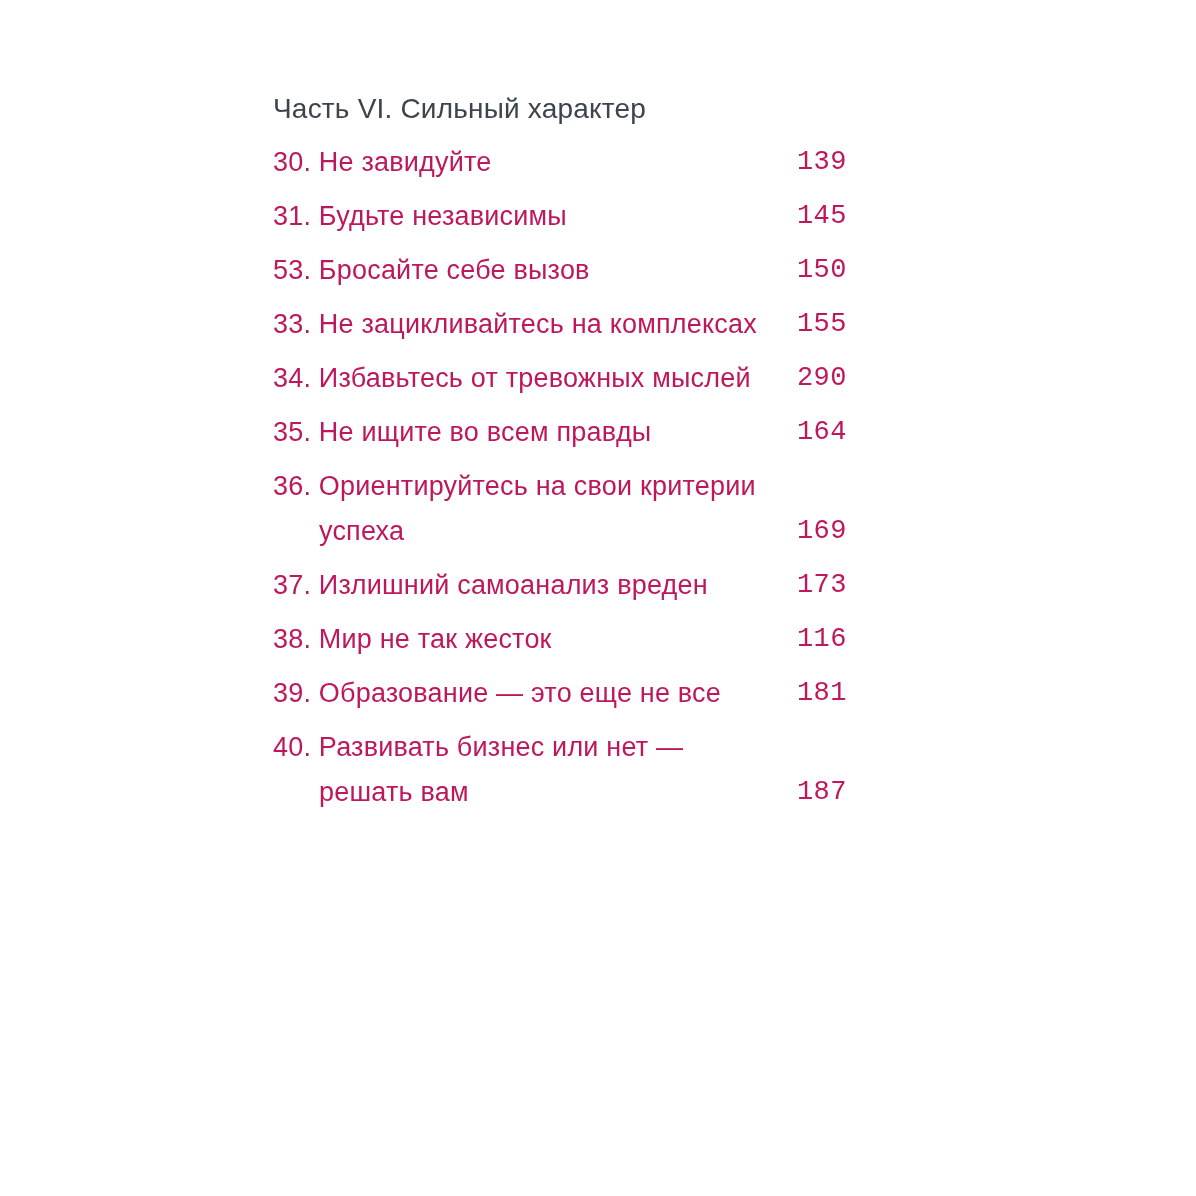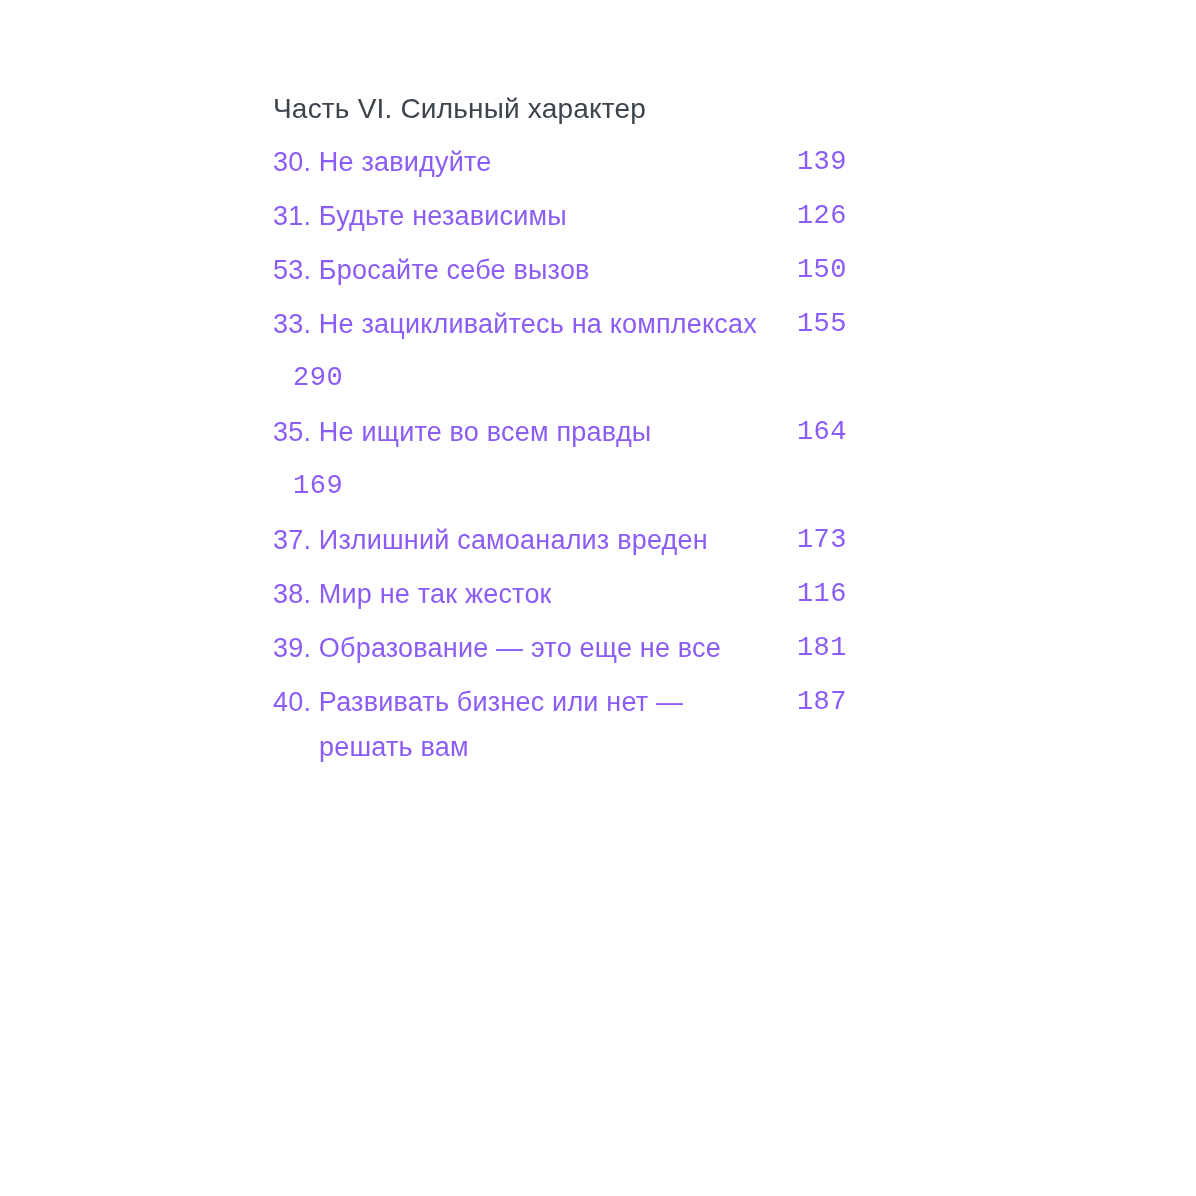--- a/index.html
+++ b/index.html
@@ -27,23 +27,24 @@
     margin: 0 0 9px 0;
     font-size: 28px;
     font-weight: 400;
     line-height: 45px;
     letter-spacing: 0.2px;
     color: #3d444c;
     white-space: nowrap;
   }
   .toc-row {
     display: flex;
+    align-items: flex-end;
     justify-content: space-between;
     margin-bottom: 9px;
-    color: #8b5cf6;
+    color: #be185d;
   }
   .toc-title {
     flex: 1 1 auto;
     font-size: 27px;
     font-weight: 400;
     line-height: 45px;
     letter-spacing: 0.2px;
   }
   .toc-line {
     display: block;
@@ -73,44 +74,51 @@
         <div class="toc-row">
           <div class="toc-title">
             <span class="toc-line">30. Не завидуйте</span>
           </div>
           <div class="toc-page">139</div>
         </div>
         <div class="toc-row">
           <div class="toc-title">
             <span class="toc-line">31. Будьте независимы</span>
           </div>
-          <div class="toc-page">126</div>
+          <div class="toc-page">145</div>
         </div>
         <div class="toc-row">
           <div class="toc-title">
             <span class="toc-line">53. Бросайте себе вызов</span>
           </div>
           <div class="toc-page">150</div>
         </div>
         <div class="toc-row">
           <div class="toc-title">
             <span class="toc-line">33. Не зацикливайтесь на комплексах</span>
           </div>
           <div class="toc-page">155</div>
         </div>
         <div class="toc-row">
+          <div class="toc-title">
+            <span class="toc-line">34. Избавьтесь от тревожных мыслей</span>
+          </div>
           <div class="toc-page">290</div>
         </div>
         <div class="toc-row">
           <div class="toc-title">
             <span class="toc-line">35. Не ищите во всем правды</span>
           </div>
           <div class="toc-page">164</div>
         </div>
         <div class="toc-row">
+          <div class="toc-title">
+            <span class="toc-line">36. Ориентируйтесь на свои критерии</span>
+            <span class="toc-line cont">успеха</span>
+          </div>
           <div class="toc-page">169</div>
         </div>
         <div class="toc-row">
           <div class="toc-title">
             <span class="toc-line">37. Излишний самоанализ вреден</span>
           </div>
           <div class="toc-page">173</div>
         </div>
         <div class="toc-row">
           <div class="toc-title">

